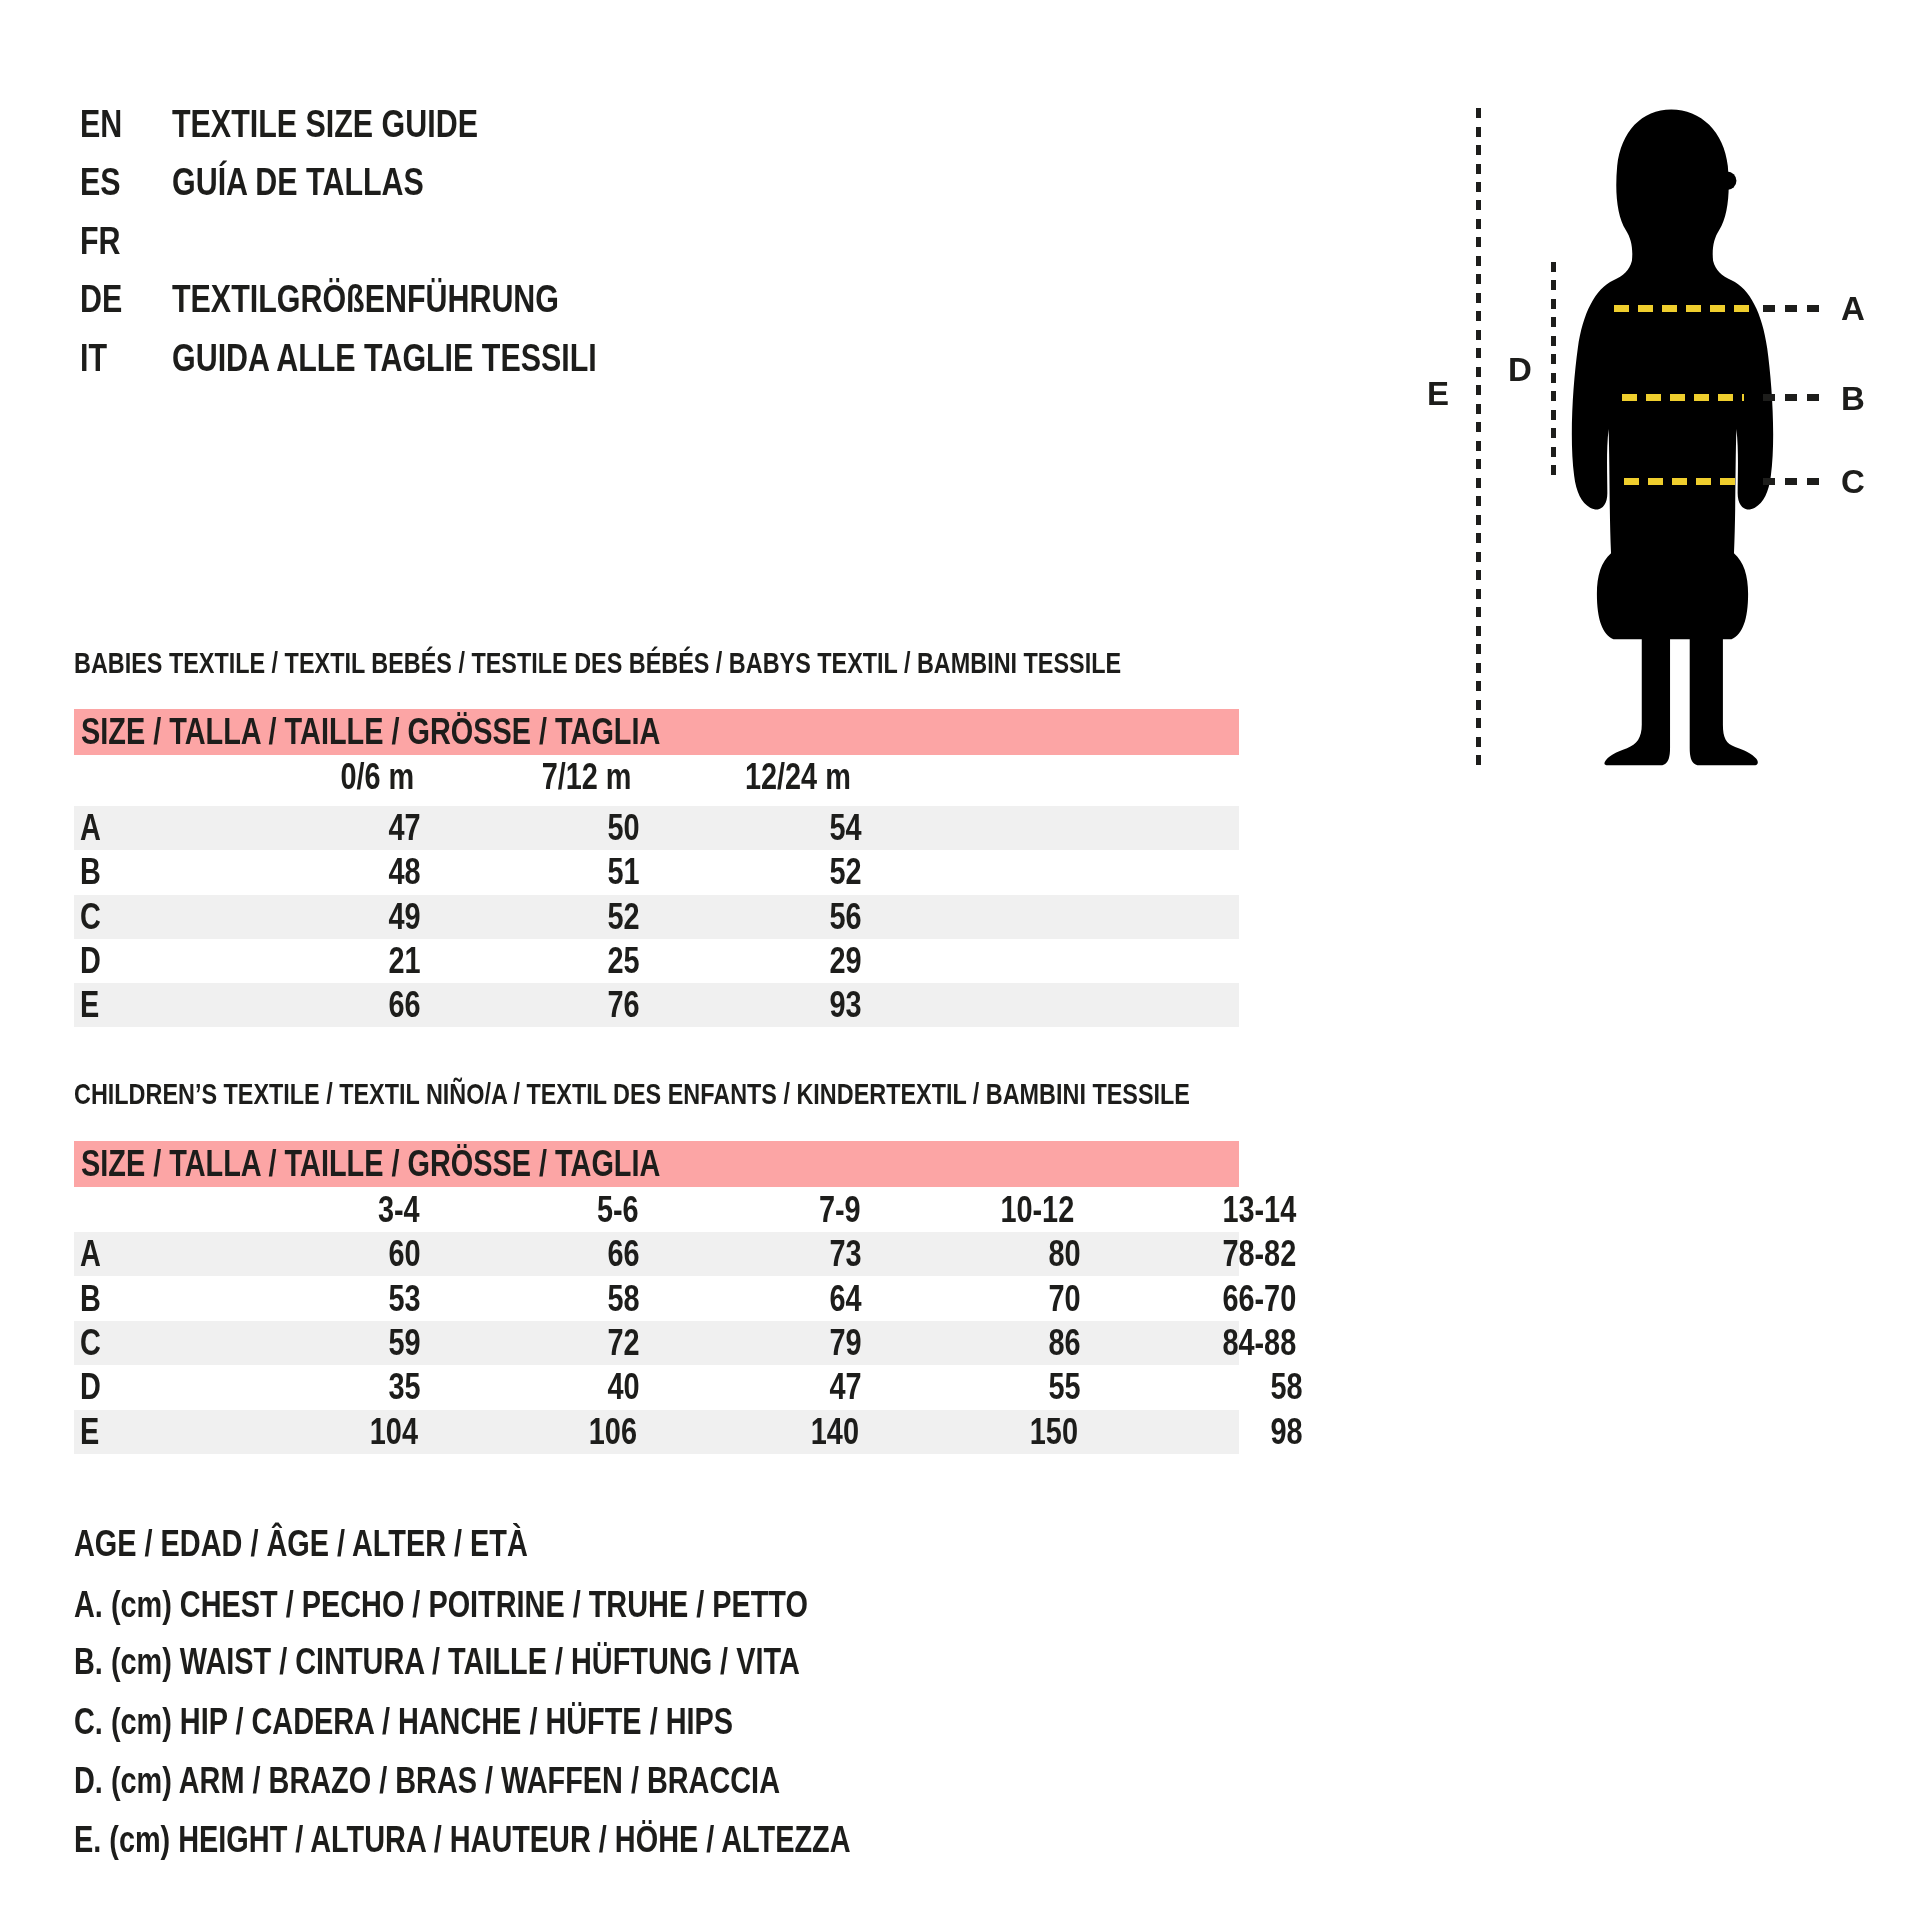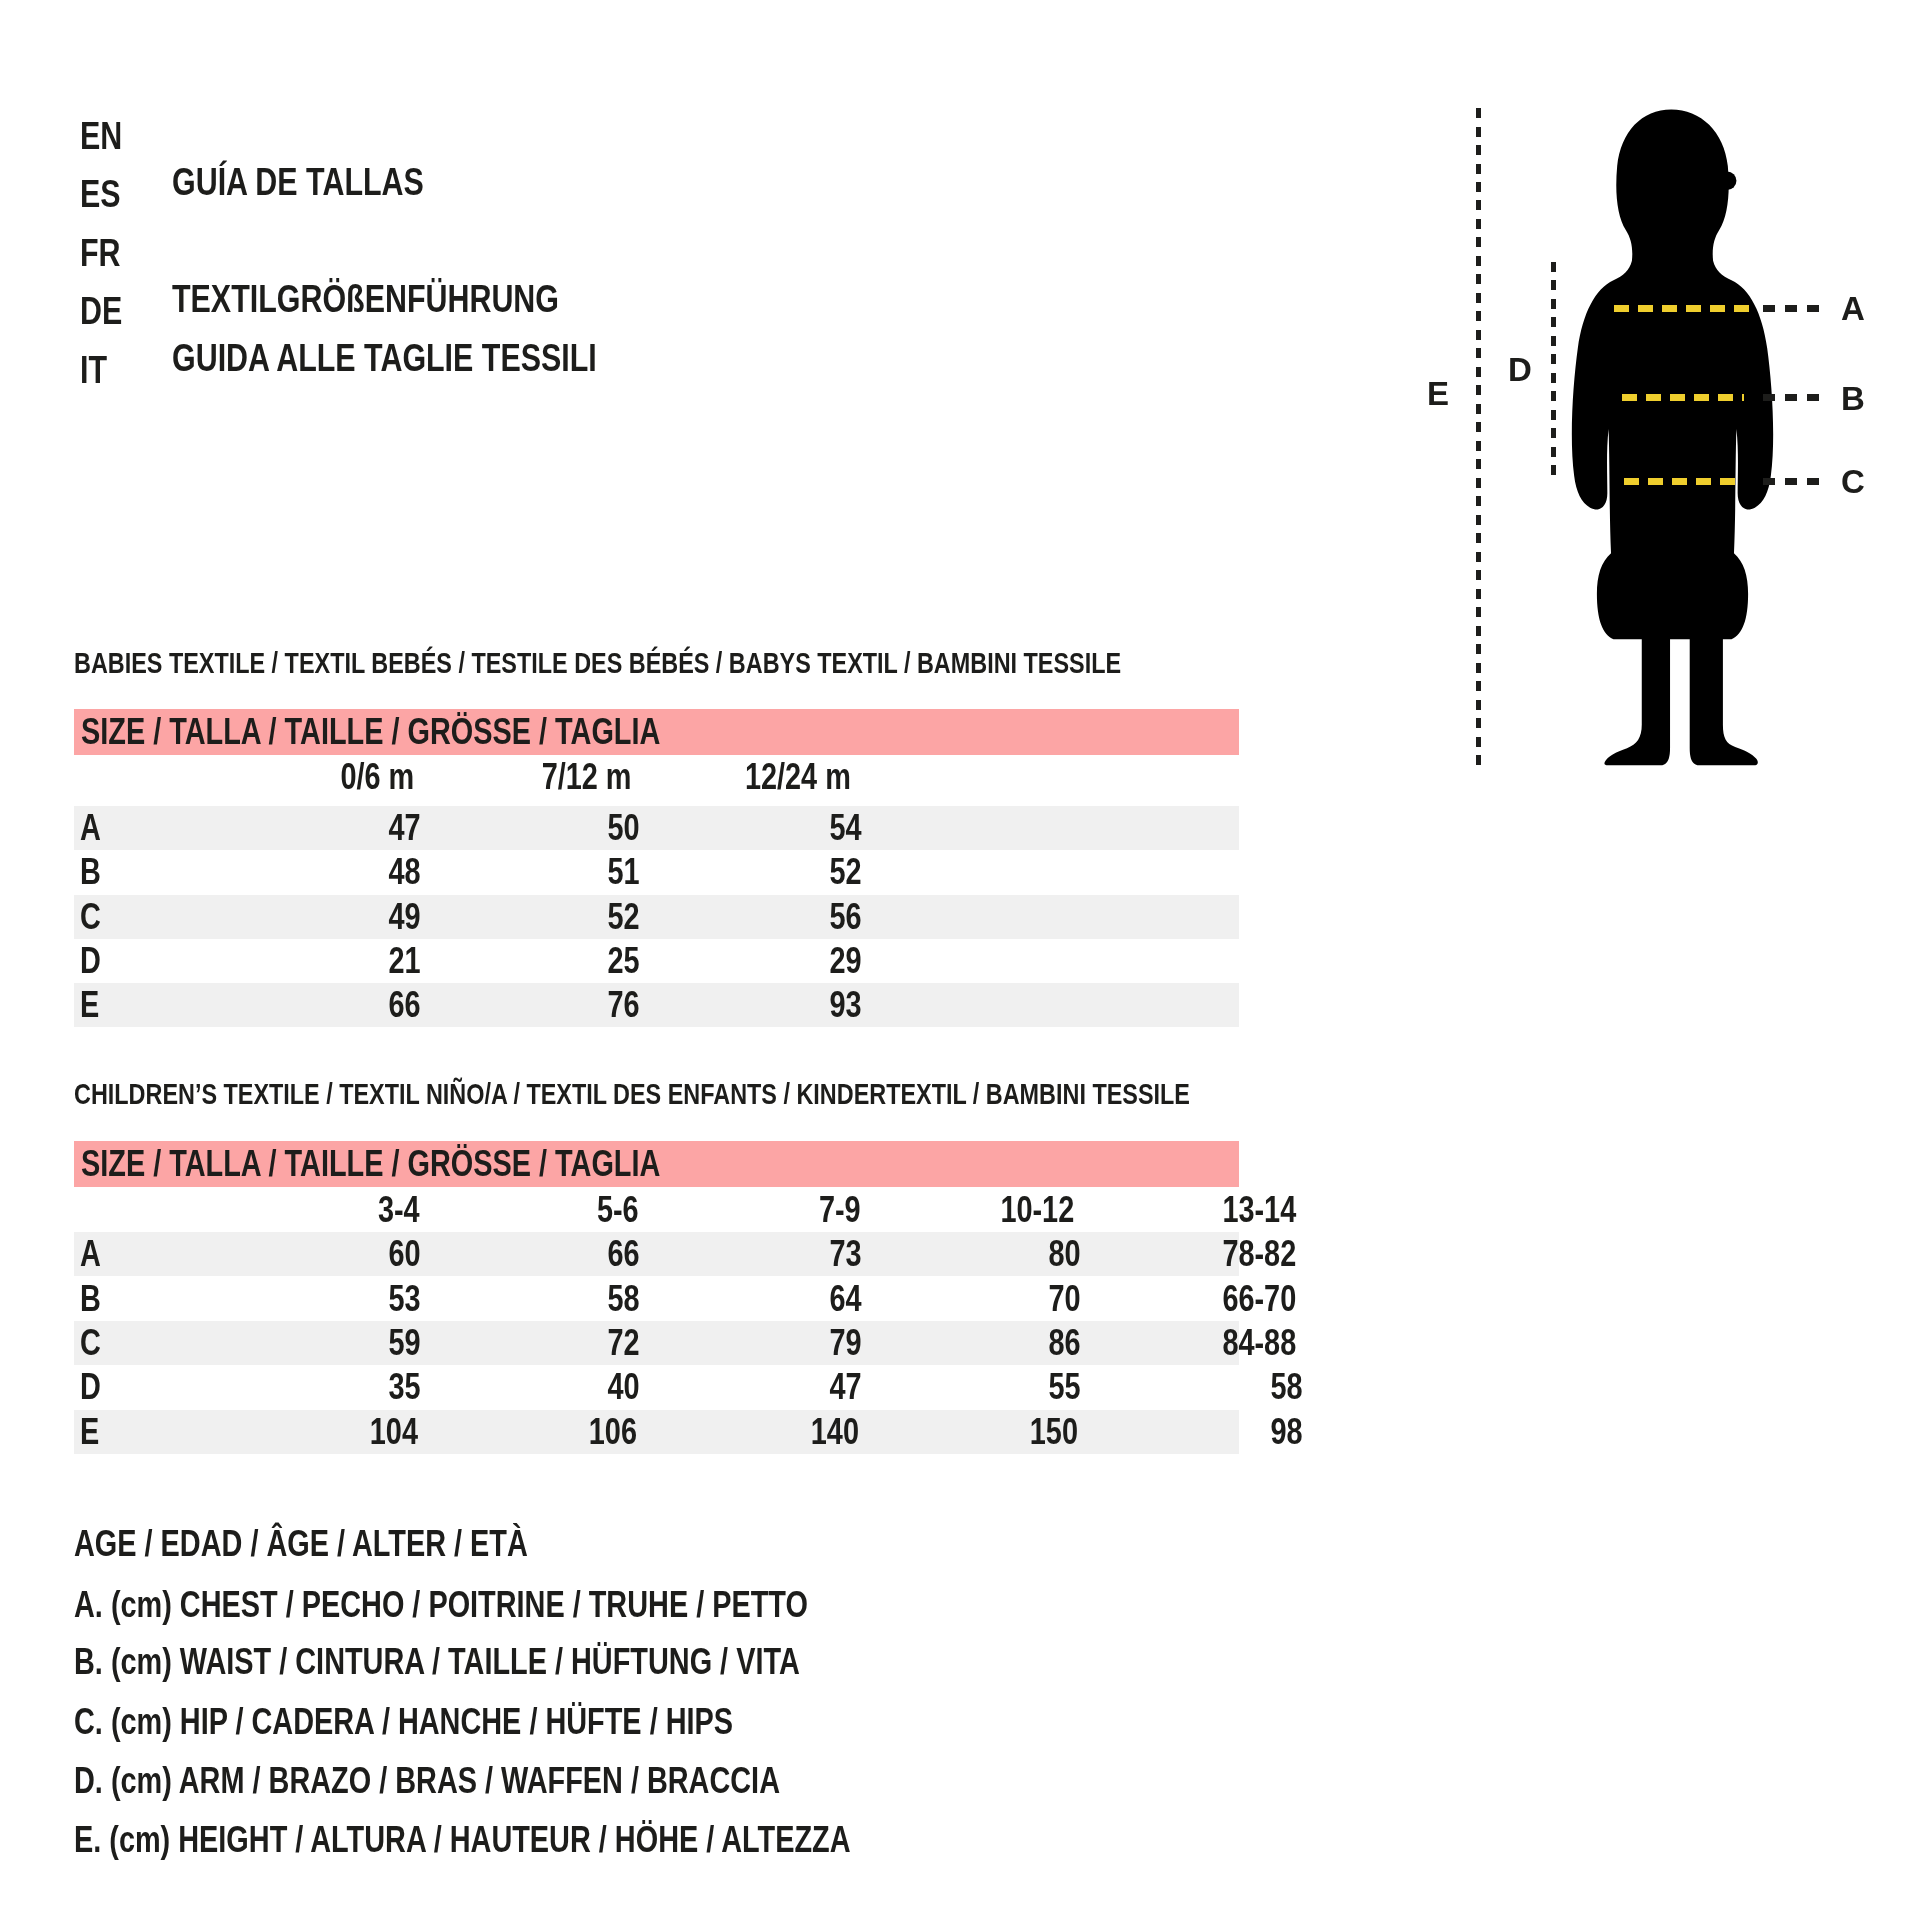--- a/index.html
+++ b/index.html
@@ -11,21 +11,21 @@
     position:relative;
     overflow:hidden;
   }
   .abs{position:absolute}
   
   .t{display:inline-block;transform:scaleX(.78);transform-origin:0 50%;white-space:nowrap;font-weight:700}
   .tc{display:inline-block;transform:scaleX(.78);transform-origin:50% 50%;white-space:nowrap;font-weight:700}
 
   
   .lang-row{position:absolute;left:80px;width:863px;height:43px}
-  .lang-code{position:absolute;left:0;top:12px;line-height:43px;font-size:39px}
+  .lang-code{position:absolute;left:0;top:0;line-height:43px;font-size:39px}
   .lang-label{position:absolute;left:92px;top:0;line-height:43px;font-size:39px}
 
   
   .sec-title{position:absolute;left:74px;height:41px;line-height:41px;font-size:30px}
 
   
   .size-bar{position:absolute;left:74px;width:1165px;height:46px;background:#fca5a5}
   .size-bar .t{margin-left:7.4px;line-height:46px;font-size:37px}
 
   
@@ -43,20 +43,21 @@
   .hdash-y{position:absolute;height:6.8px;background:repeating-linear-gradient(to right,#efce2d 0 15px,transparent 15px 24px)}
   .hdash-k{position:absolute;height:6.8px;background:repeating-linear-gradient(to right,#1d1d1b 0 12.3px,transparent 12.3px 22px)}
   .figlab{position:absolute;font-size:33px;font-weight:700;line-height:35px}
 </style>
 </head>
 <body>
 
 <div>
   <div class="lang-row" style="top:102px">
     <span class="lang-code"><span class="t">EN</span></span>
+    <span class="lang-label"><span class="t">TEXTILE SIZE GUIDE</span></span>
   </div>
   <div class="lang-row" style="top:160px">
     <span class="lang-code"><span class="t">ES</span></span>
     <span class="lang-label"><span class="t">GUÍA DE TALLAS</span></span>
   </div>
   <div class="lang-row" style="top:219px">
     <span class="lang-code"><span class="t">FR</span></span>
   </div>
   <div class="lang-row" style="top:277px">
     <span class="lang-code"><span class="t">DE</span></span>

